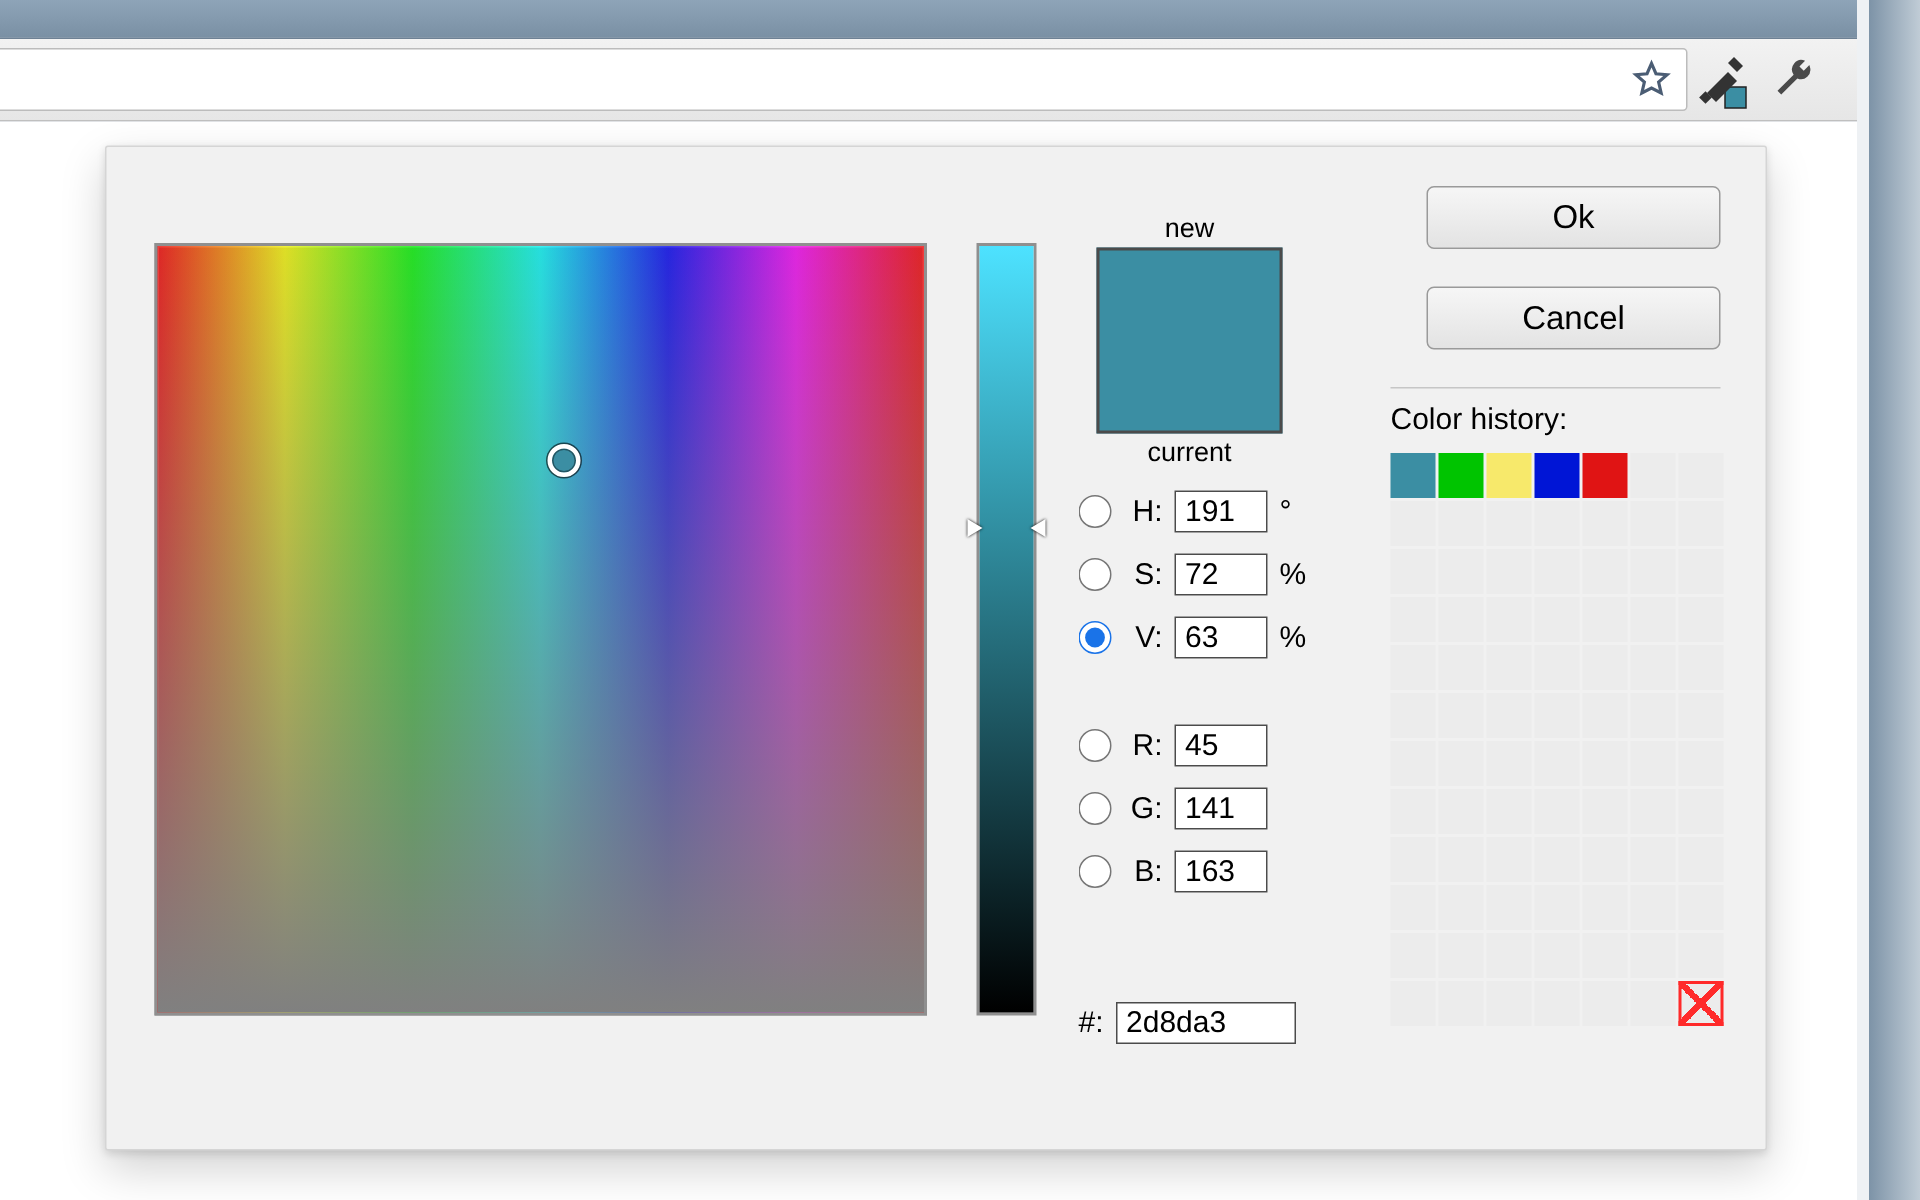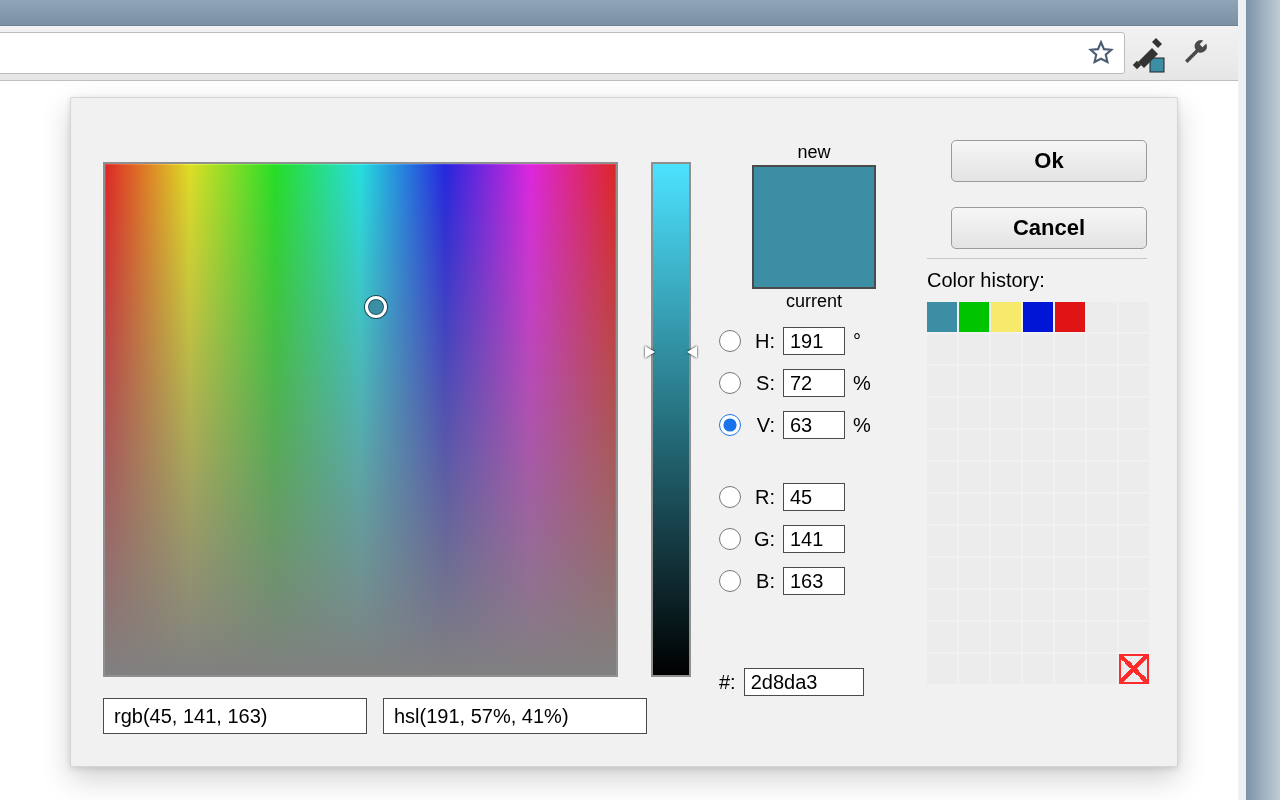--- a/index.html
+++ b/index.html
@@ -142,21 +142,21 @@
     content: "";
     width: 0; height: 0;
     border-top: 6px solid transparent;
     border-bottom: 6px solid transparent;
   }
   .value-handle::before { border-left: 10px solid #fff; filter: drop-shadow(0 0 1px #000); }
   .value-handle::after  { border-right:10px solid #fff; filter: drop-shadow(0 0 1px #000); }
 
   .preview-stack {
     position: absolute;
-    left: 668px;
+    left: 647px;
     top: 42px;
     width: 150px;
     text-align: center;
   }
   .preview-stack .lbl { font-size: 18px; margin: 2px 0; }
   .preview-box {
     width: 124px; height: 124px;
     margin: 0 auto;
     border: 2px solid #4b4b4b;
   }
@@ -208,22 +208,21 @@
     background: linear-gradient(#f6f6f6,#e3e3e3);
     border: 1px solid #9a9a9a;
     border-radius: 5px;
     font: inherit;
     font-size: 22px;
     cursor: pointer;
   }
   .btn-stack {
     position: absolute;
     right: 30px;
-    top: 42px;
-    font-weight: bold;
+    top: 26px;
   }
   .btn-stack .btn + .btn { margin-top: 25px; }
 
   .history {
     position: absolute;
     right: 30px;
     top: 160px;
     width: 220px;
   }
   .history-title {
@@ -448,19 +447,15 @@
           <div class="swatch"></div>
           <div class="swatch"></div>
           <div class="swatch"></div>
           <div class="swatch"></div>
           <div class="swatch"></div>
           <div class="swatch"></div>
           <div class="swatch clear"></div>
         </div>
     </div>
 
-    <div class="out-row">
-      <input type="text" value="rgb(45, 141, 163)" style="">
-      <input type="text" value="hsl(191, 57%, 41%)" style="">
-    </div>
 
   </div>
 </div>
 
 </body></html>

